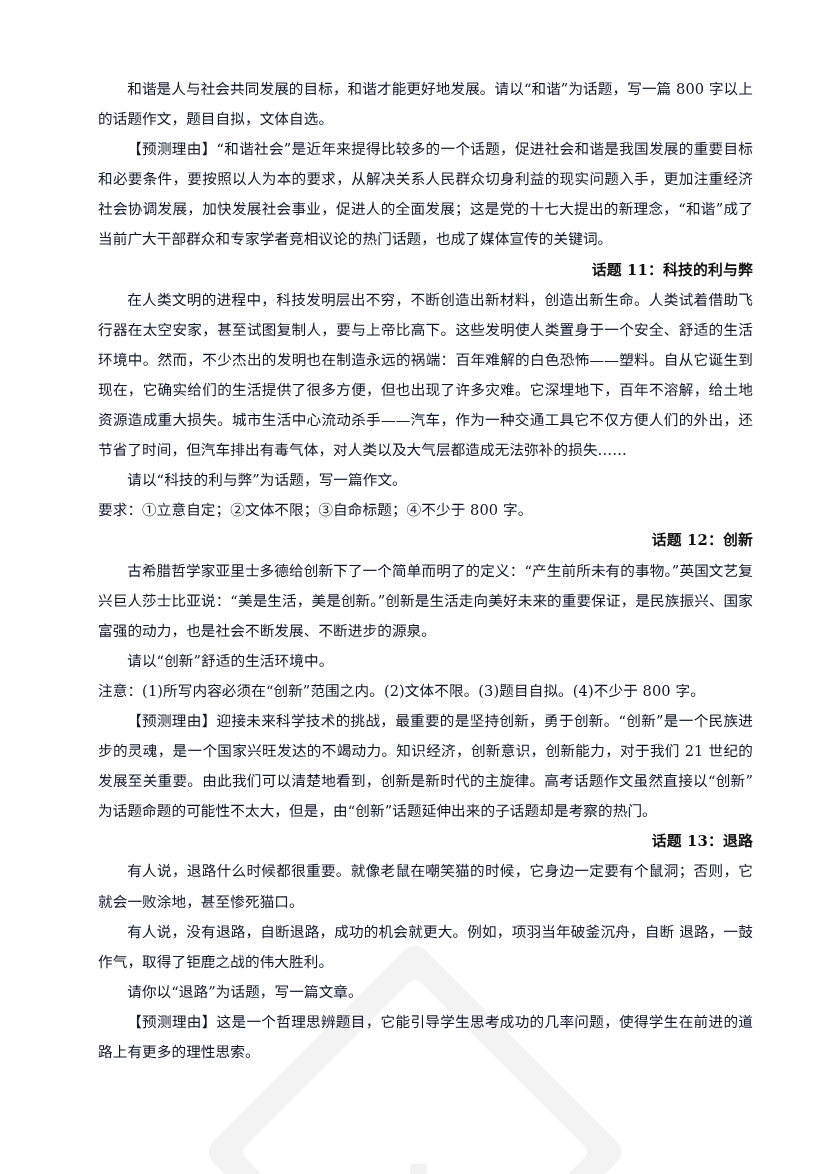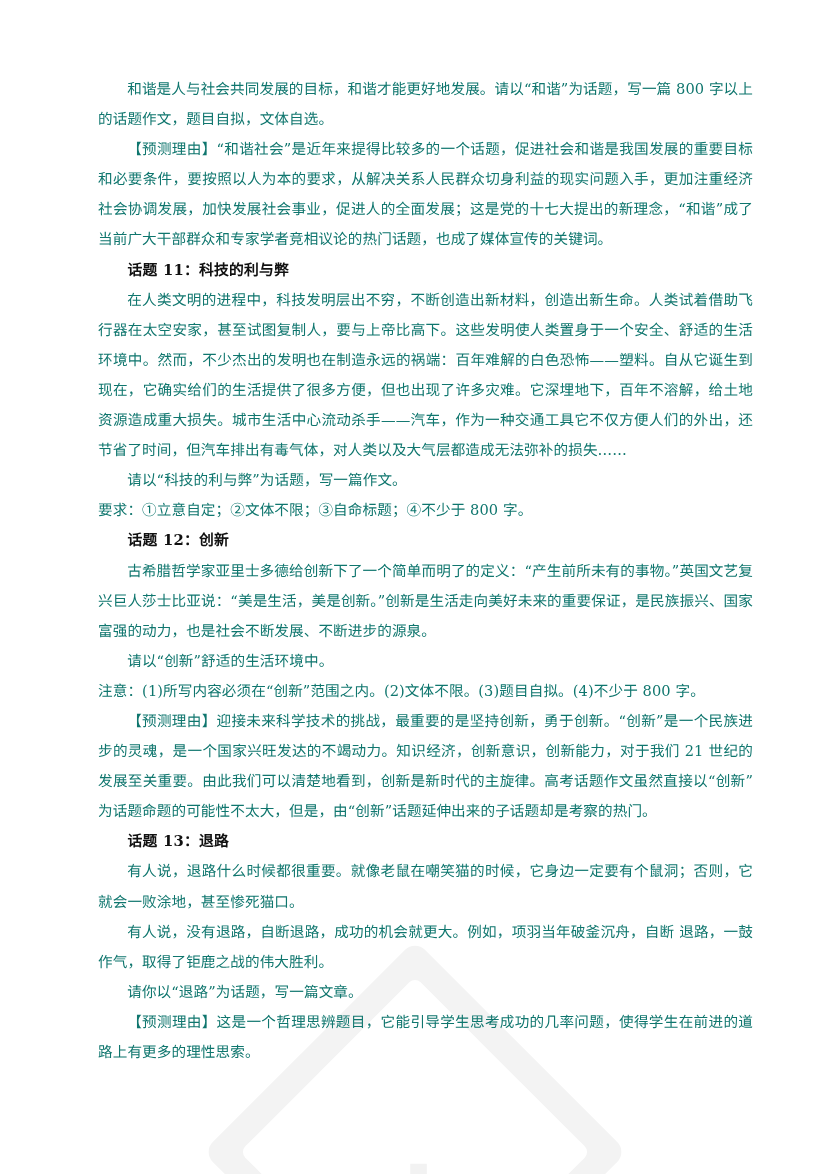--- a/index.html
+++ b/index.html
@@ -69,36 +69,37 @@
 
   
   p {
     margin: 0;
     font-size: 14.6px;
     line-height: 30.1px;
     text-align: justify;
     text-justify: inter-ideograph;
     letter-spacing: 0.1px;
     word-break: break-all;
-    color: #0f766e;
+    color: #0f172a;
   }
   p.indent {
     text-indent: 2em;
   }
   p.flush {
     text-indent: 0;
   }
   h2.topic {
     margin: 0;
     font-size: 14.8px;
     line-height: 30.1px;
     font-weight: bold;
     text-indent: 2em;
     letter-spacing: 0.2px;
     color: #111111;
+    text-align: right;
   }
 </style>
 </head>
 <body>
 
 <div id="page">
 
   <div id="watermark"></div>
   <div id="watermark-mark"></div>
 

